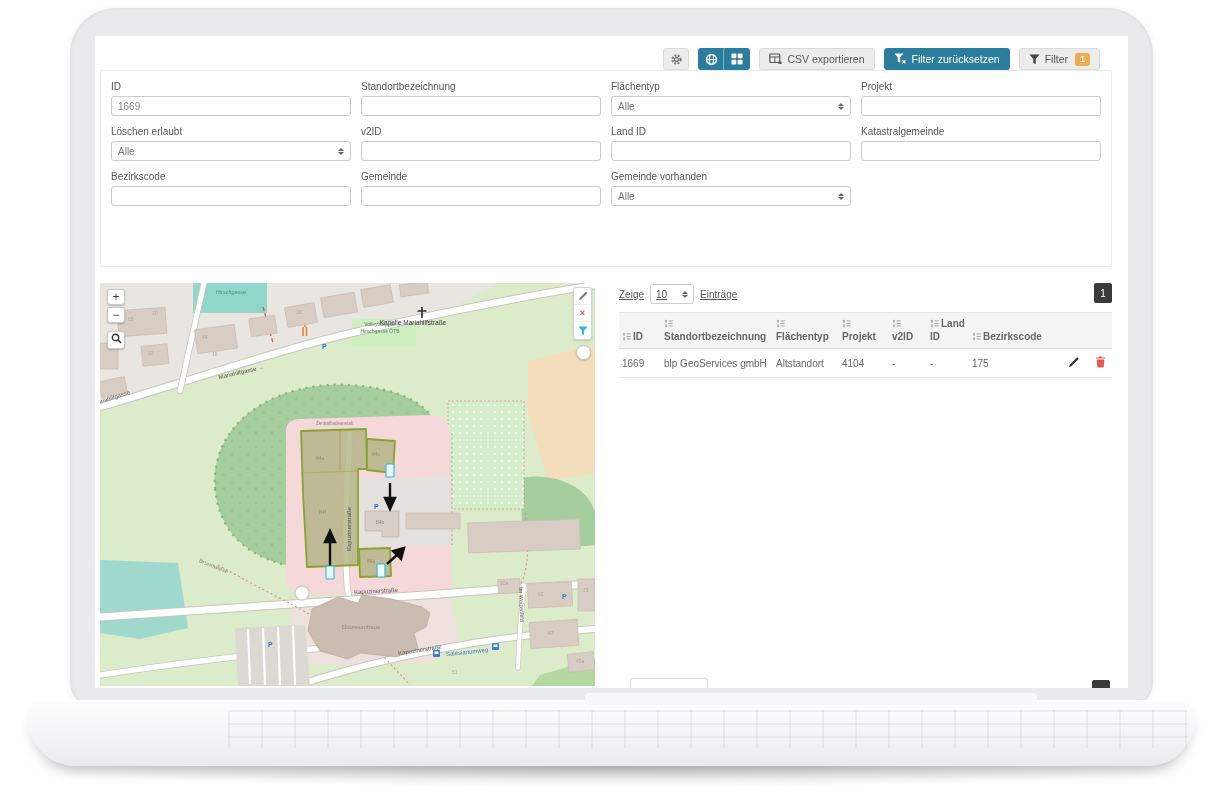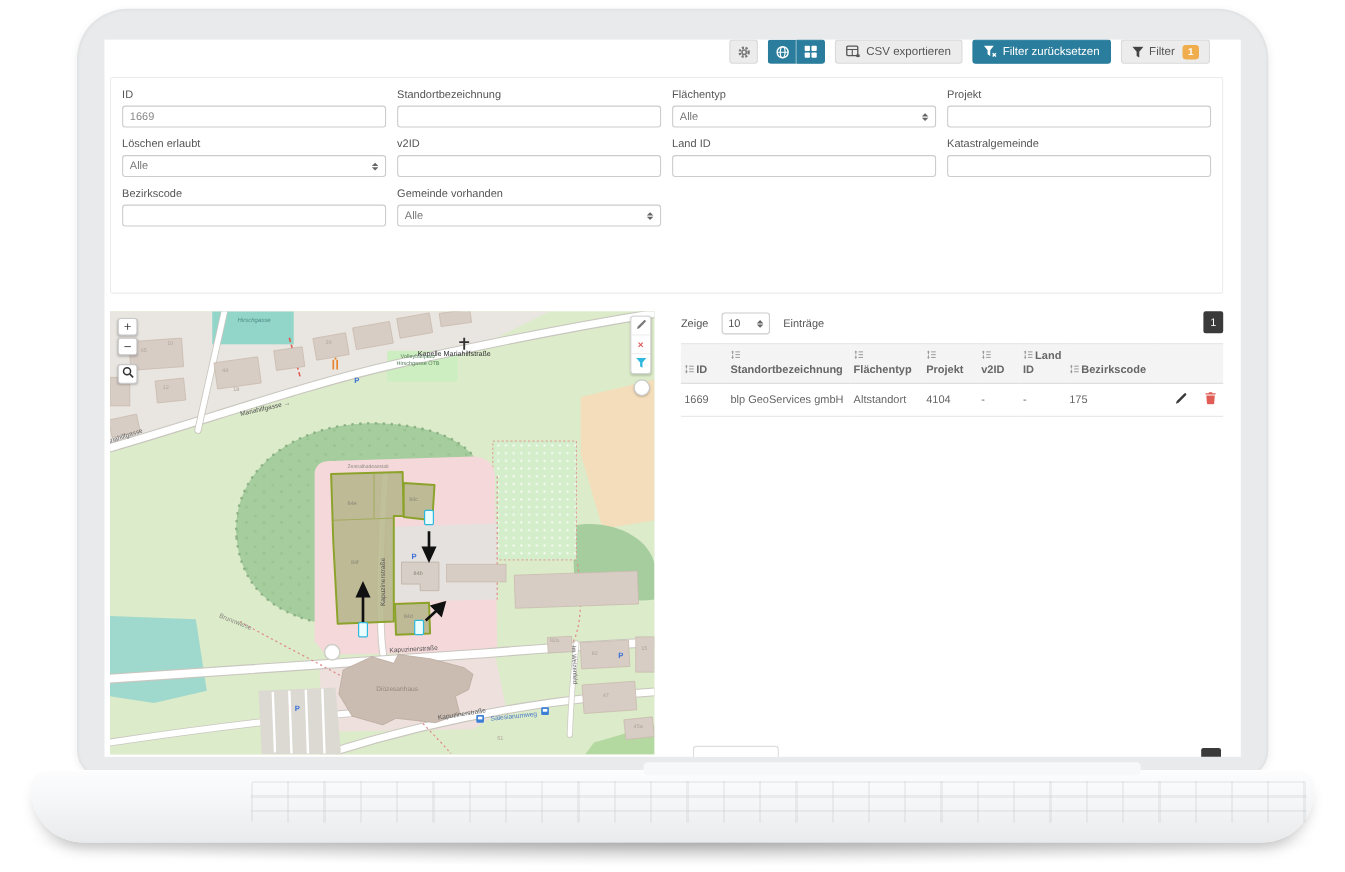--- a/index.html
+++ b/index.html
@@ -15,21 +15,21 @@
   .deck{position:absolute;left:28px;top:700px;width:1167px;height:66px;
          border-radius:14px 14px 48px 48px;
          background:linear-gradient(180deg,#fdfdfe 0%,#f5f6f7 45%,#e8eaec 100%);
          box-shadow:0 10px 14px -6px rgba(0,0,0,.25),inset 0 1px 0 #fff;}
   .keys{position:absolute;left:200px;top:10px;width:960px;height:38px;border-radius:4px;opacity:.55;
          background-image:repeating-linear-gradient(to right,rgba(150,156,162,.25) 0 2px,transparent 2px 33px),
                           repeating-linear-gradient(to bottom,rgba(150,156,162,.25) 0 2px,transparent 2px 13px);}
   .hinge{position:absolute;left:557px;top:-7px;width:452px;height:12px;background:#f7f8f9;border-radius:4px;}
 
   
-  .toolbar{position:absolute;top:0;right:28px;display:flex;align-items:flex-start;gap:9px;}
+  .toolbar{position:absolute;top:12px;right:28px;display:flex;align-items:flex-start;gap:9px;}
   .btn{height:22px;display:inline-flex;align-items:center;gap:5px;padding:0 9px;border-radius:3px;
        font-size:10.5px;color:#555;background:#ececec;border:1px solid #dadada;cursor:pointer;white-space:nowrap;}
   .btn.icon-only{width:26px;justify-content:center;padding:0;}
   .btn.teal{background:var(--teal,#2a7d9c);border-color:var(--teal,#2a7d9c);color:#fff;font-weight:400;}
   .btn-group{display:inline-flex;}
   .btn-group .btn{border-radius:0;}
   .btn-group .btn:first-child{border-radius:3px 0 0 3px;border-right:1px solid rgba(255,255,255,.4);}
   .btn-group .btn:last-child{border-radius:0 3px 3px 0;}
   .badge{background:var(--orange,#f0ad4e);color:#fff;font-size:9px;font-weight:700;border-radius:3px;
          padding:2px 5px;line-height:1;margin-left:2px;}
@@ -76,21 +76,21 @@
   .ctl.search{left:7px;top:48px;width:18px;height:18px;}
   .rstack{position:absolute;right:3px;top:4px;width:19px;background:#fff;border:1px solid #d5d5d5;
           border-radius:3px;box-shadow:0 1px 2px rgba(0,0,0,.15);display:flex;flex-direction:column;}
   .rstack .rbtn{height:17px;display:flex;align-items:center;justify-content:center;cursor:pointer;border-bottom:1px solid #eee;}
   .rstack .rbtn:last-child{border-bottom:none;}
   .rbtn .xg{color:#e05555;font-weight:700;font-size:9px;line-height:1;}
   .ctl.attrib{right:4px;top:62px;width:15px;height:15px;border-radius:50%;}
 
   
   .table-panel{position:absolute;left:524px;top:247px;width:493px;}
-  .len-row{display:flex;align-items:center;gap:12px;font-size:10px;color:#555;height:22px;position:relative;}
+  .len-row{display:flex;align-items:center;gap:6px;font-size:10px;color:#555;height:22px;position:relative;text-decoration:underline;}
   .mini-select{width:44px;height:20px;border:1px solid #ccc;border-radius:3px;display:flex;align-items:center;
                justify-content:space-between;padding:0 5px;color:#555;cursor:pointer;background:#fff;}
   .page-badge{position:absolute;right:0;top:0;width:18px;height:20px;background:var(--dark,#3a3a3a);color:#fff;
               font-size:10px;border-radius:2px;display:flex;align-items:center;justify-content:center;cursor:pointer;}
   table.dt{width:100%;border-collapse:collapse;margin-top:7px;font-size:10px;color:#666;}
   table.dt thead tr{background:#f4f4f4;}
   table.dt th{font-weight:600;text-align:left;padding:5px 3px;border-top:1px solid #e3e3e3;border-bottom:1px solid #ddd;
               vertical-align:bottom;line-height:1.25;}
   table.dt td{padding:7px 3px;border-bottom:1px solid #e7e7e7;}
   .thin{display:inline;}
@@ -216,20 +216,24 @@
           </div>
           <div class="field">
             <label class="flabel">Katastralgemeinde</label>
             <input class="inp" value="" style="">
           </div>
 
           <div class="field">
             <label class="flabel">Bezirkscode</label>
             <input class="inp" value="" style="">
           </div>
+          <div class="field">
+            <label class="flabel">Gemeinde</label>
+            <input class="inp" value="" style="">
+          </div>
 
           <div class="field">
             <label class="flabel">Gemeinde vorhanden</label>
             <div class="inp sel">
               <span>Alle</span>
               <span class="caret">
                   <i class="c-up"></i>
                   <i class="c-dn"></i>
                 </span>
             </div>

